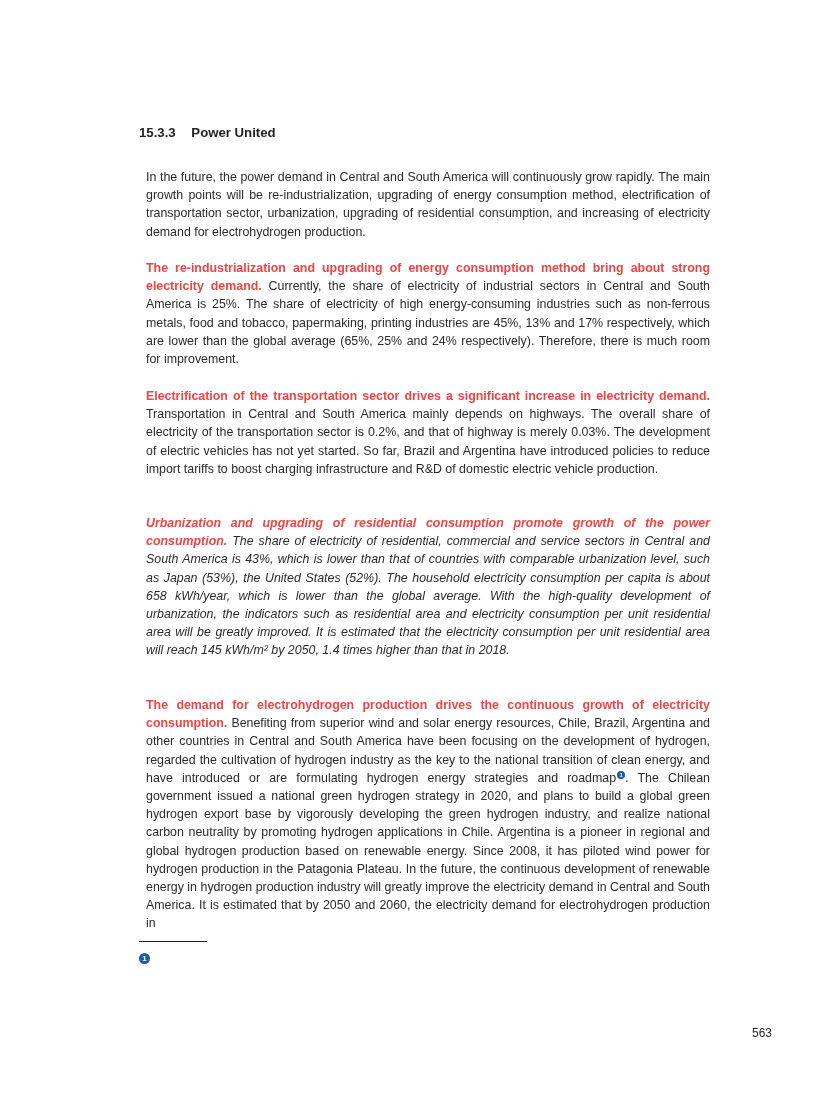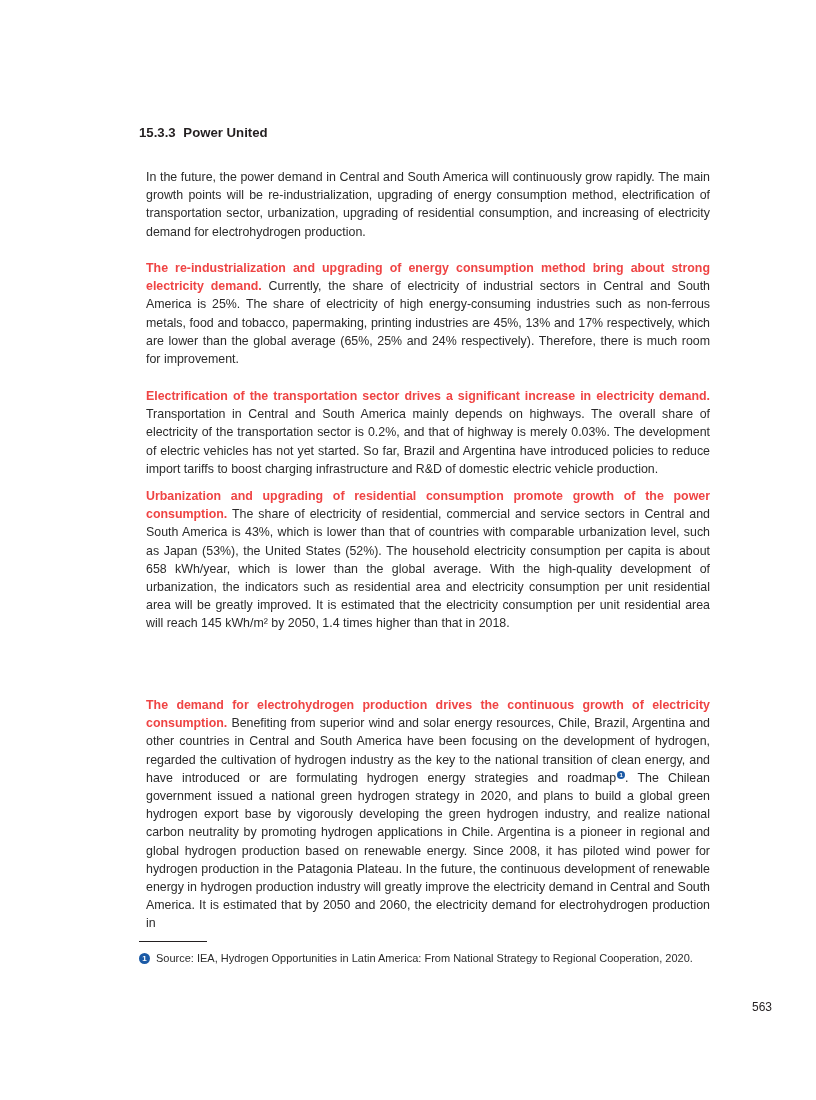--- a/index.html
+++ b/index.html
@@ -25,40 +25,40 @@
       position: absolute;
       top: 125px;
       left: 0;
       font-size: 13.2px;
       font-weight: bold;
       margin: 0;
       letter-spacing: 0;
       white-space: nowrap;
     }
     .section-heading .num {
-      margin-right: 4px;
+      margin-right: 12px;
     }
     .para {
       position: absolute;
       left: 0;
       width: 564px;
       margin: 7px;
       font-size: 12.4px;
       line-height: 18.2px;
       text-align: justify;
       color: #2b2b2b;
     }
     .para b {
       font-weight: bold;
       color: #ef4444;
     }
     #p1 { top: 161px; }
     #p2 { top: 252px; }
     #p3 { top: 380px; }
-    #p4 { top: 480px; }
+    #p4 { top: 507px; font-style: italic; }
     #p5 { top: 689px; }
     .fn-marker {
       display: inline-block;
       width: 8px;
       height: 8px;
       border-radius: 50%;
       background: #1b5aa6;
       color: #fff;
       font-size: 6px;
       line-height: 8px;
@@ -97,21 +97,21 @@
       background: #1b5aa6;
       color: #fff;
       font-size: 8px;
       line-height: 11px;
       text-align: center;
       font-weight: bold;
     }
     .page-number {
       position: absolute;
       right: 44px;
-      top: 1000px;
+      top: 1026px;
       font-size: 12px;
       color: #231f20;
     }
   </style>
 </head>
 <body>
 
 <div class="page">
 
   <h3 class="section-heading">
@@ -136,18 +136,17 @@
   </p>
 
   <p class="para" id="p5">
     <b>The demand for electrohydrogen production drives the continuous growth of electricity consumption.</b><span> Benefiting from superior wind and solar energy resources, Chile, Brazil, Argentina and other countries in Central and South America have been focusing on the development of hydrogen, regarded the cultivation of hydrogen industry as the key to the national transition of clean energy, and have introduced or are formulating hydrogen energy strategies and roadmap</span><span class="fn-marker">1</span><span>. The Chilean government issued a national green hydrogen strategy in 2020, and plans to build a global green hydrogen export base by vigorously developing the green hydrogen industry, and realize national carbon neutrality by promoting hydrogen applications in Chile. Argentina is a pioneer in regional and global hydrogen production based on renewable energy. Since 2008, it has piloted wind power for hydrogen production in the Patagonia Plateau. In the future, the continuous development of renewable energy in hydrogen production industry will greatly improve the electricity demand in Central and South America. It is estimated that by 2050 and 2060, the electricity demand for electrohydrogen production in</span>
   </p>
 
   <div class="footnote-rule"></div>
 
   <div class="footnote">
     <span class="fn-badge">1</span>
-    <span>Source: IEA, Hydrogen Opportunities in Latin America: From National Strategy to Regional Cooperation, 2020.</span>
   </div>
 
 </div>
 
 <div class="page-number">563</div>
 
 </body></html>

